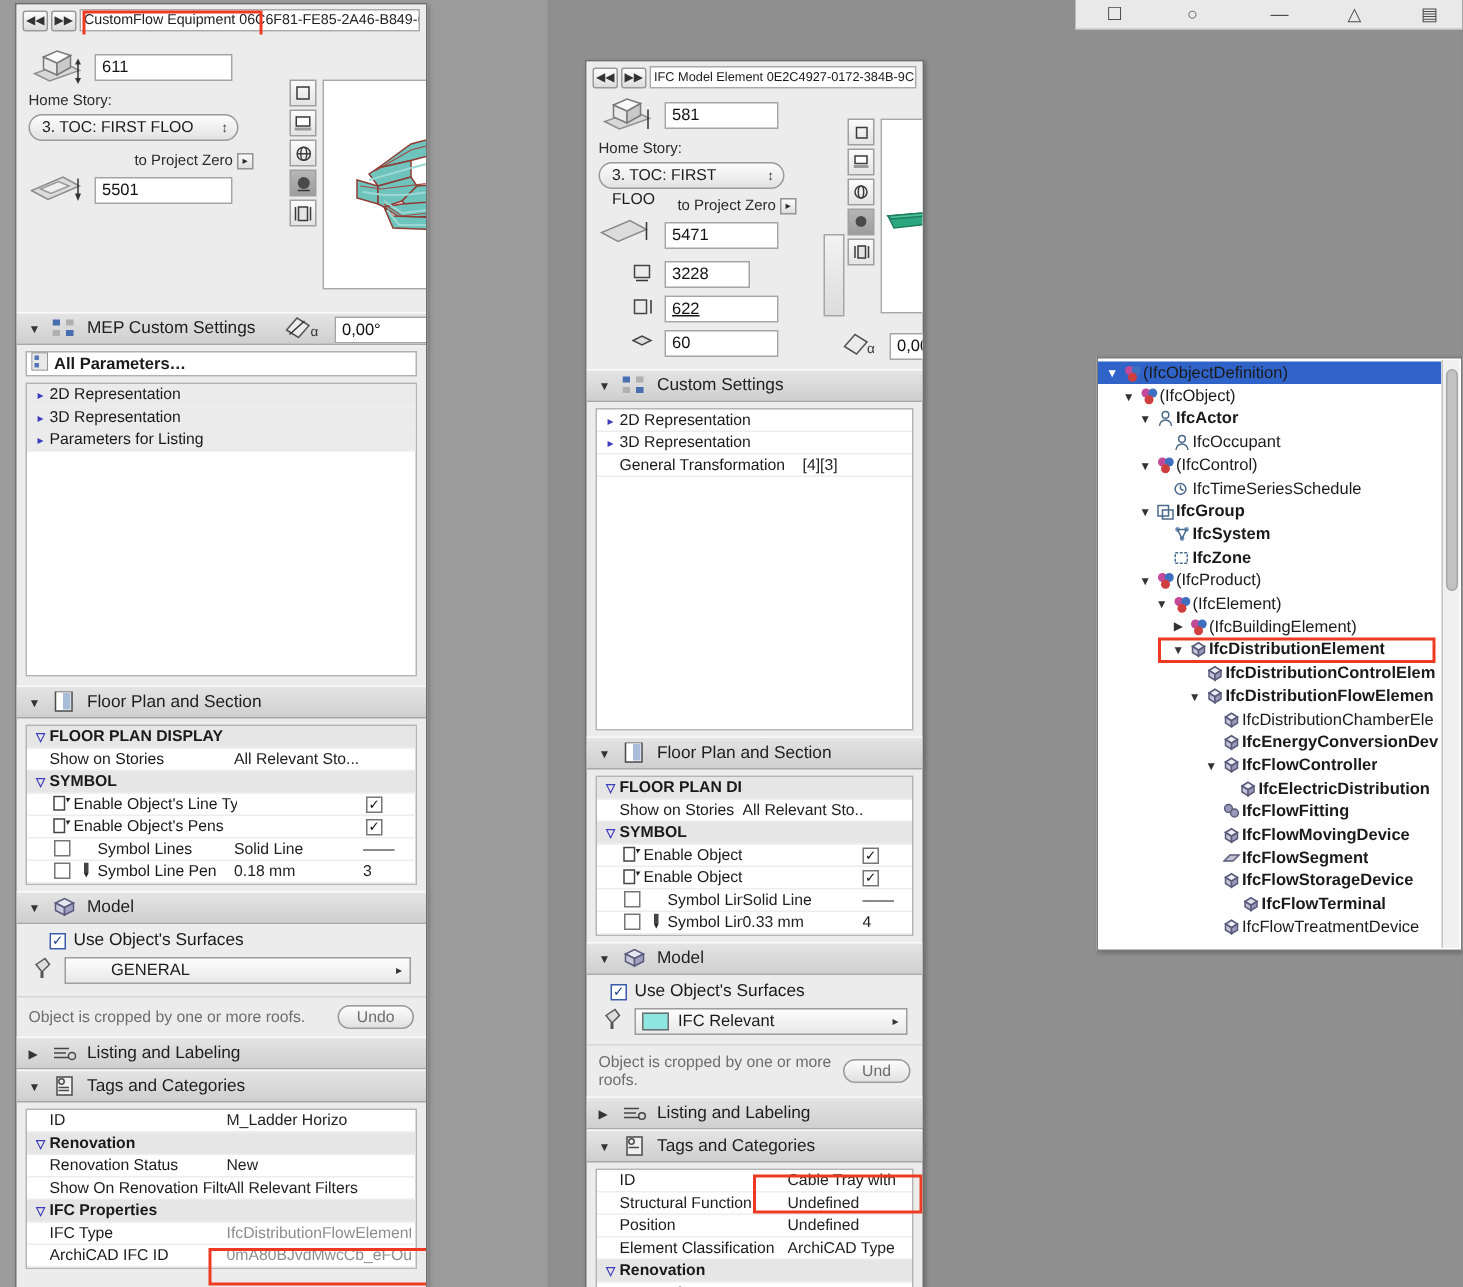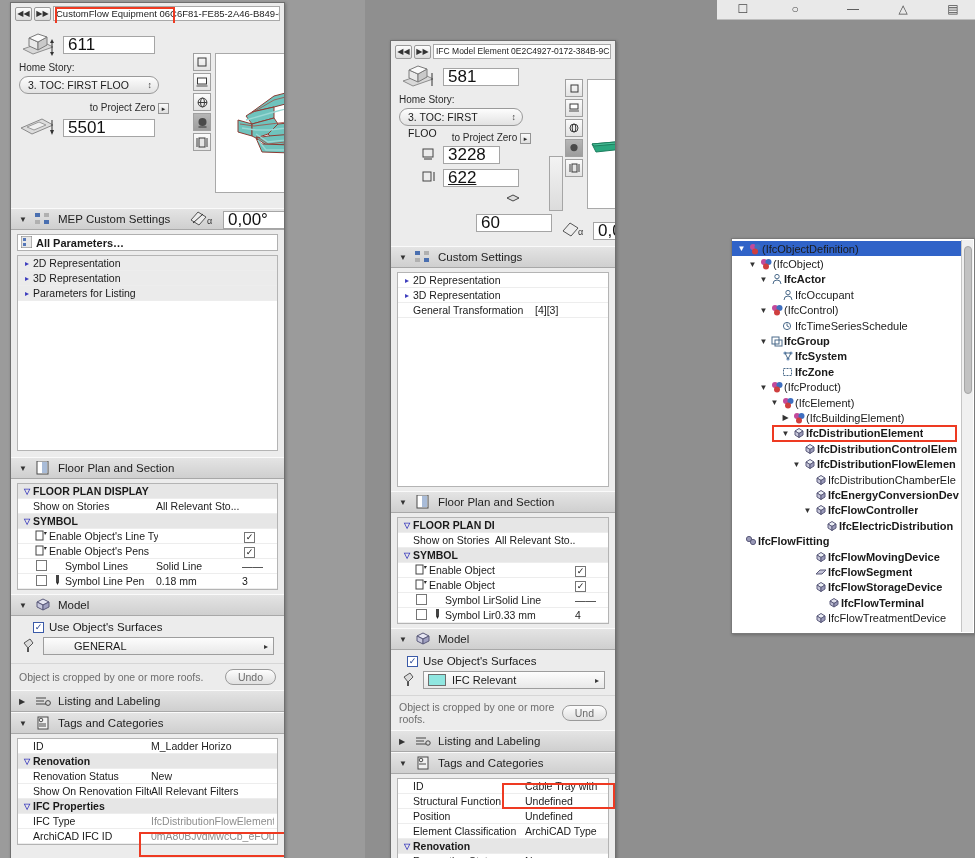--- a/index.html
+++ b/index.html
@@ -41,21 +41,21 @@
   .titlefield { flex:1; height:15px; background:#fff; border:1px solid #a9a9a9;
                 font-size:9.5px; line-height:13px; padding:0 2px; white-space:nowrap;
                 overflow:hidden; position:relative; }
   .titlefield .t1 { color:#222; }
   .hilite-box { position:absolute; border:2px solid #ee3a22; pointer-events:none; }
 
   
   .geo { position:relative; padding:6px 8px 4px 8px; background:#ececec; }
   .geo-row { display:flex; align-items:center; gap:6px; margin-bottom:5px; }
   .ifield { background:#fff; border:1px solid #a5a5a5; height:18px; line-height:16px;
-            padding:0 4px; font-size:17px; color:#111; }
+            padding:0 4px; font-size:11px; color:#111; }
   .lbl { font-size:10px; color:#2b2b2b; }
   .combo { background:linear-gradient(#fdfdfd,#e2e2e2); border:1px solid #9a9a9a;
            border-radius:9px; height:18px; line-height:16px; padding:0 16px 0 8px;
            font-size:10.5px; position:relative; }
   .combo::after { content:"\2195"; position:absolute; right:6px; top:0; font-size:9px; color:#444; }
   .proj { text-align:right; font-size:10px; color:#2b2b2b; }
   .tinybtn { display:inline-block; width:11px; height:11px; border:1px solid #949494;
              background:linear-gradient(#fbfbfb,#dedede); font-size:7px; line-height:9px;
              text-align:center; vertical-align:middle; }
 
@@ -485,40 +485,49 @@
         <div class="ifield" style="width:76px;">581</div>
       </div>
 
       <div class="lbl" style="margin:0 0 3px 0;">Home Story:</div>
       <div class="combo" style="width:124px;">3. TOC: FIRST FLOO</div>
 
       <div class="proj" style="width:132px; margin:6px 0 2px 0;">
         <span>to Project Zero</span>
         <span class="tinybtn">▸</span>
       </div>
+      <div class="geo-row">
+        <div class="pict">
+          <svg width="38" height="20" viewBox="0 0 38 20">
+            <polygon points="2,10 13,16 32,8 21,2" fill="#dcdcdc" stroke="#8a8a8a"></polygon>
+            <line x1="32" y1="3" x2="32" y2="15" stroke="#333"></line>
+          </svg>
+        </div>
+        <div class="ifield" style="width:76px;">5471</div>
+      </div>
 
       <div class="geo-row" style="margin-left:22px;">
         <span>
           <svg width="16" height="14">
               <rect x="2" y="2" width="10" height="8" fill="none" stroke="#444"></rect>
               <line x1="3" y1="12" x2="11" y2="12" stroke="#333"></line>
             </svg>
         </span>
         <div class="ifield" style="width:57px;">3228</div>
       </div>
       <div class="geo-row" style="margin-left:22px;text-decoration:underline;">
         <span>
           <svg width="16" height="14">
               <rect x="2" y="2" width="8" height="9" fill="none" stroke="#444"></rect>
               <line x1="13" y1="2" x2="13" y2="11" stroke="#333"></line>
             </svg>
         </span>
         <div class="ifield" style="width:76px;">622</div>
       </div>
-      <div class="geo-row" style="margin-left:22px;flex-direction:column;">
+      <div class="geo-row" style="margin-left:22px;">
         <span>
           <svg width="16" height="14">
               <polygon points="1,6 7,3 13,6 7,9" fill="#ddd" stroke="#444"></polygon>
             </svg>
         </span>
         <div class="ifield" style="width:76px;">60</div>
       </div>
 
       <div style="position:absolute; left:158px; top:95px; width:14px; height:55px;
                   background:linear-gradient(#f3f3f3,#dcdcdc); border:1px solid #a6a6a6;"></div>
@@ -967,21 +976,21 @@
           <span class="ttri"></span>
           <span class="ticon">
             <svg width="12" height="12">
               <polygon points="2,4 6,1.5 10,4 6,6.5" fill="#eceff6" stroke="#5a5a7a"></polygon>
               <polygon points="2,4 6,6.5 6,10.5 2,8" fill="#c6c6da" stroke="#5a5a7a"></polygon>
               <polygon points="10,4 6,6.5 6,10.5 10,8" fill="#9b9bbb" stroke="#5a5a7a"></polygon>
             </svg>
           </span>
           <span class="tlabel">IfcElectricDistribution</span>
         </div>
-        <div class="tnode concrete" style="">
+        <div class="tnode concrete" style="padding-left: 70px;">
           <span class="ttri"></span>
           <span class="ticon">
             <svg width="12" height="12">
               <circle cx="4" cy="4" r="2.6" fill="#9a9ab8" stroke="#5a5a7a"></circle>
               <circle cx="8" cy="7" r="2.6" fill="#9a9ab8" stroke="#5a5a7a"></circle>
             </svg>
           </span>
           <span class="tlabel">IfcFlowFitting</span>
         </div>
         <div class="tnode concrete" style="padding-left: 70px;">

